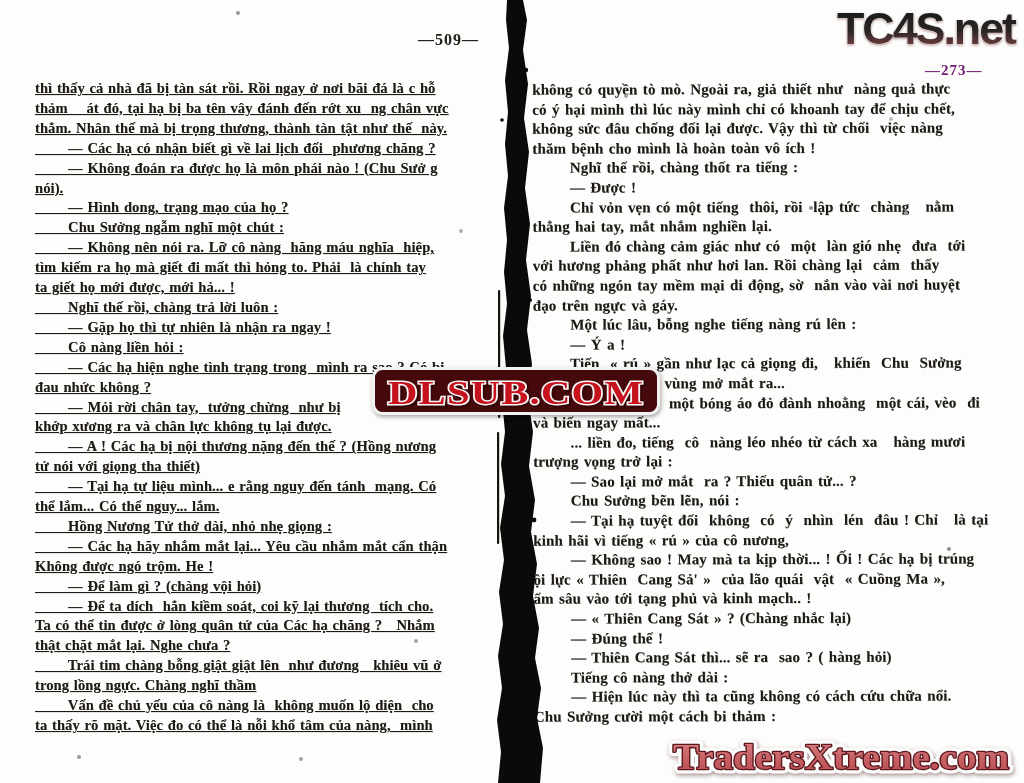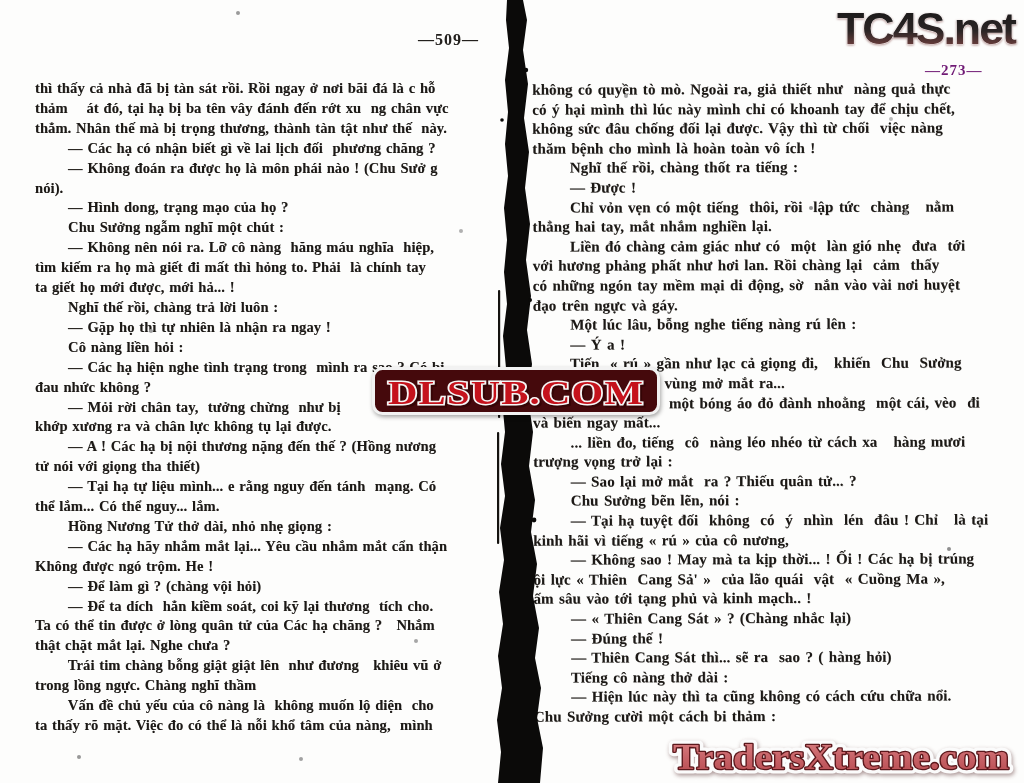--- a/index.html
+++ b/index.html
@@ -13,21 +13,21 @@
   .page-text{
     position:absolute;
     font-weight:bold;
     color:#1c1916;
     white-space:pre;
     text-shadow:0.3px 0.3px 0 rgba(25,20,15,0.35);
   }
   .left-lines{
     left:35px; top:79px; width:480px;
     font-size:14.5px; line-height:19.9px;
-    word-spacing:1px; letter-spacing:0.1px;
+    word-spacing:1px; letter-spacing:0.1px;text-decoration:underline;
   }
   .right-lines{
     left:533px; top:80px; width:485px;
     font-size:15px; line-height:19.6px;
     word-spacing:1.5px; letter-spacing:0.1px;
     transform:rotate(-0.15deg);
   }
   .pagenum{
     position:absolute;
     font-weight:bold; color:#23201d;

